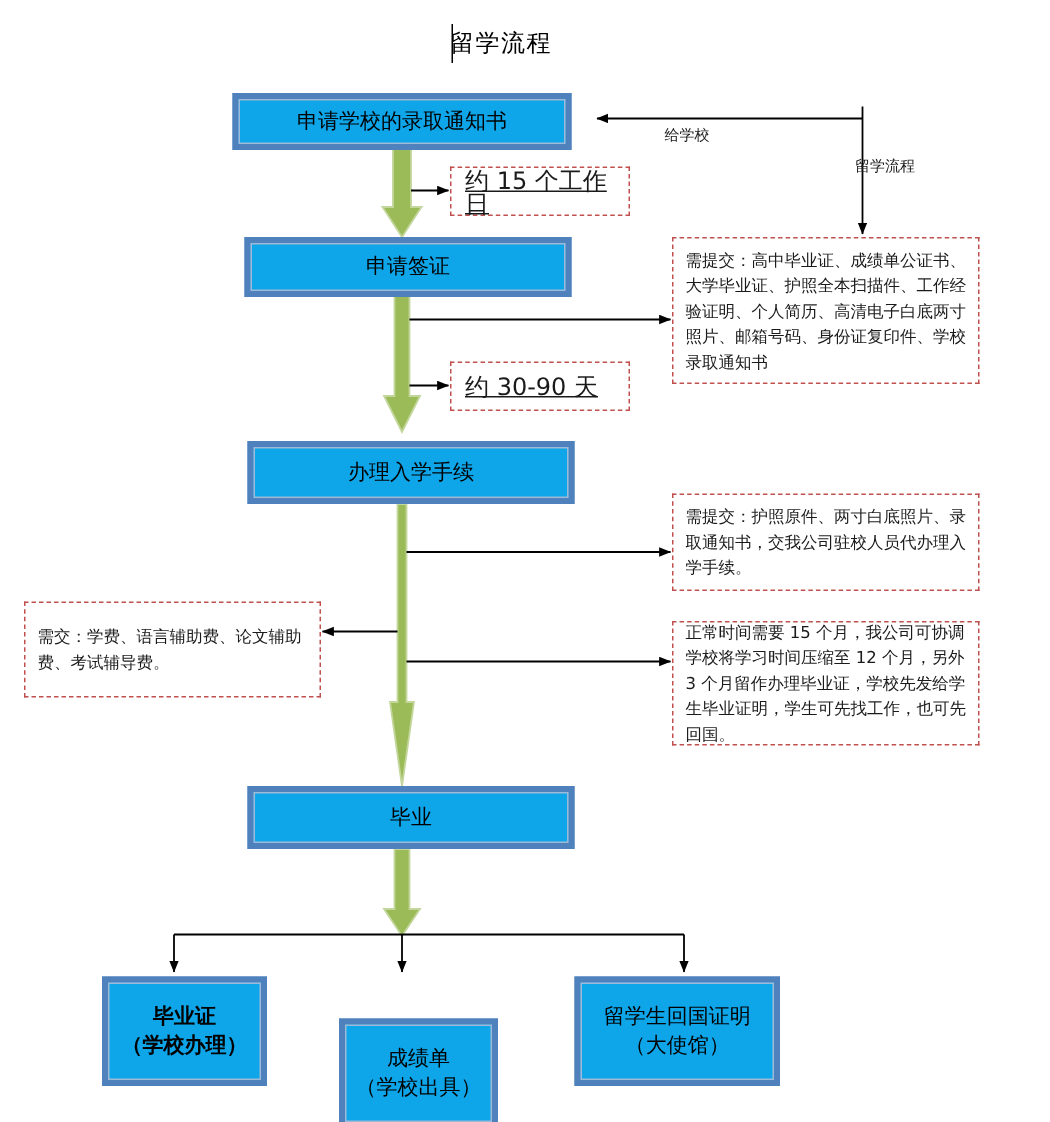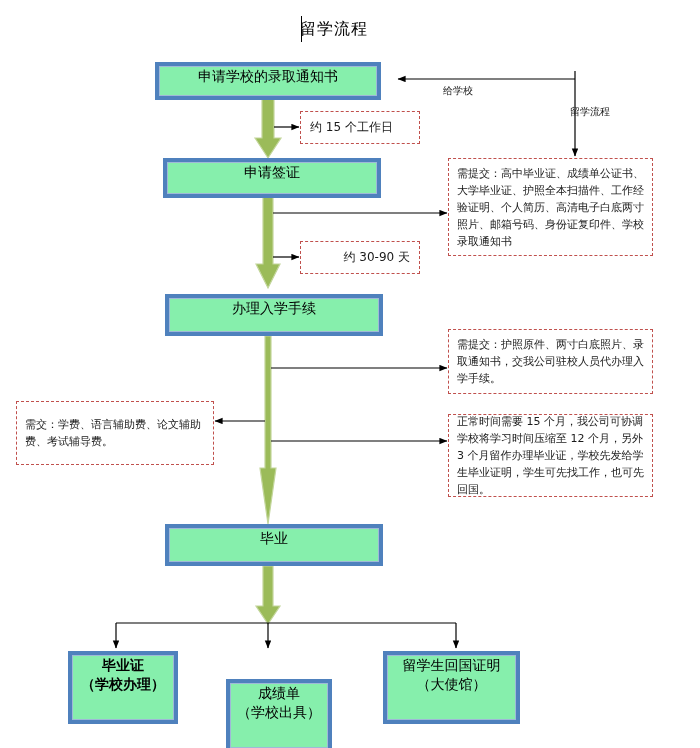--- a/index.html
+++ b/index.html
@@ -53,23 +53,24 @@
     box-sizing: border-box;
     background: #4f81bd;
     border: 1px solid #4f81bd;
     padding: 3px;
     box-shadow: 0 0 0 0 rgba(0,0,0,0);
   }
   .pbox > .inner {
     box-sizing: border-box;
     width: 100%;
     height: 100%;
-    background: #86efac;
+    background: #0ea5e9;
     border: 1px solid #9fb9d8;
     display: flex;
+    align-items: center;
     justify-content: center;
     text-align: center;
   }
   .pbox .ptext {
     font-size: 14px;
     line-height: 19px;
     color: #000;
     white-space: pre-line;
   }
 
@@ -84,23 +85,24 @@
   }
   .note .ntext {
     font-size: 11px;
     line-height: 17px;
     color: #1a1a1a;
     padding: 4px 8px;
     text-align: left;
     white-space: pre-line;
   }
   .note.small .ntext {
-    font-size: 12px;
+    font-size: 16px;
     line-height: 15px;
     padding: 2px 9px;
+    text-decoration: underline;
   }
 
   
   .edge-label {
     position: absolute;
     font-size: 10px;
     line-height: 13px;
     color: #1a1a1a;
     white-space: nowrap;
   }
@@ -218,21 +220,21 @@
     <div class="inner">
       <span class="ptext">留学生回国证明
 （大使馆）</span>
     </div>
   </div>
 
   <div class="note small" style="left:300px; top:111px; width:120px; height:33px;">
     <span class="ntext">约 15 个工作日</span>
   </div>
 
-  <div class="note small" style="left:300px; top:241px; width:120px; height:33px;justify-content:flex-end;">
+  <div class="note small" style="left:300px; top:241px; width:120px; height:33px;">
     <span class="ntext">约 30-90 天</span>
   </div>
 
   <div class="note" style="left:448px; top:158px; width:205px; height:98px;">
     <span class="ntext">需提交：高中毕业证、成绩单公证书、大学毕业证、护照全本扫描件、工作经验证明、个人简历、高清电子白底两寸照片、邮箱号码、身份证复印件、学校录取通知书</span>
   </div>
 
   <div class="note" style="left:448px; top:329px; width:205px; height:65px;">
     <span class="ntext">需提交：护照原件、两寸白底照片、录取通知书，交我公司驻校人员代办理入学手续。</span>
   </div>

